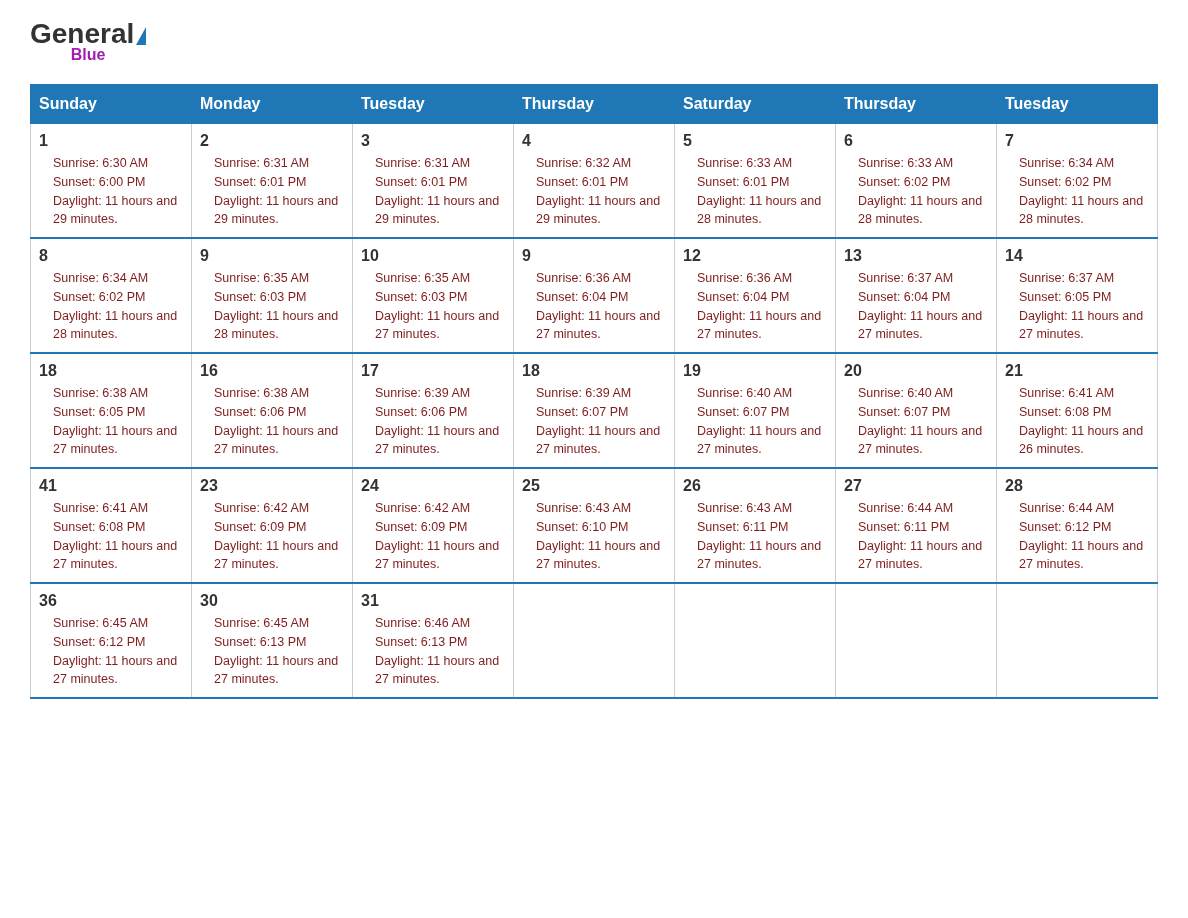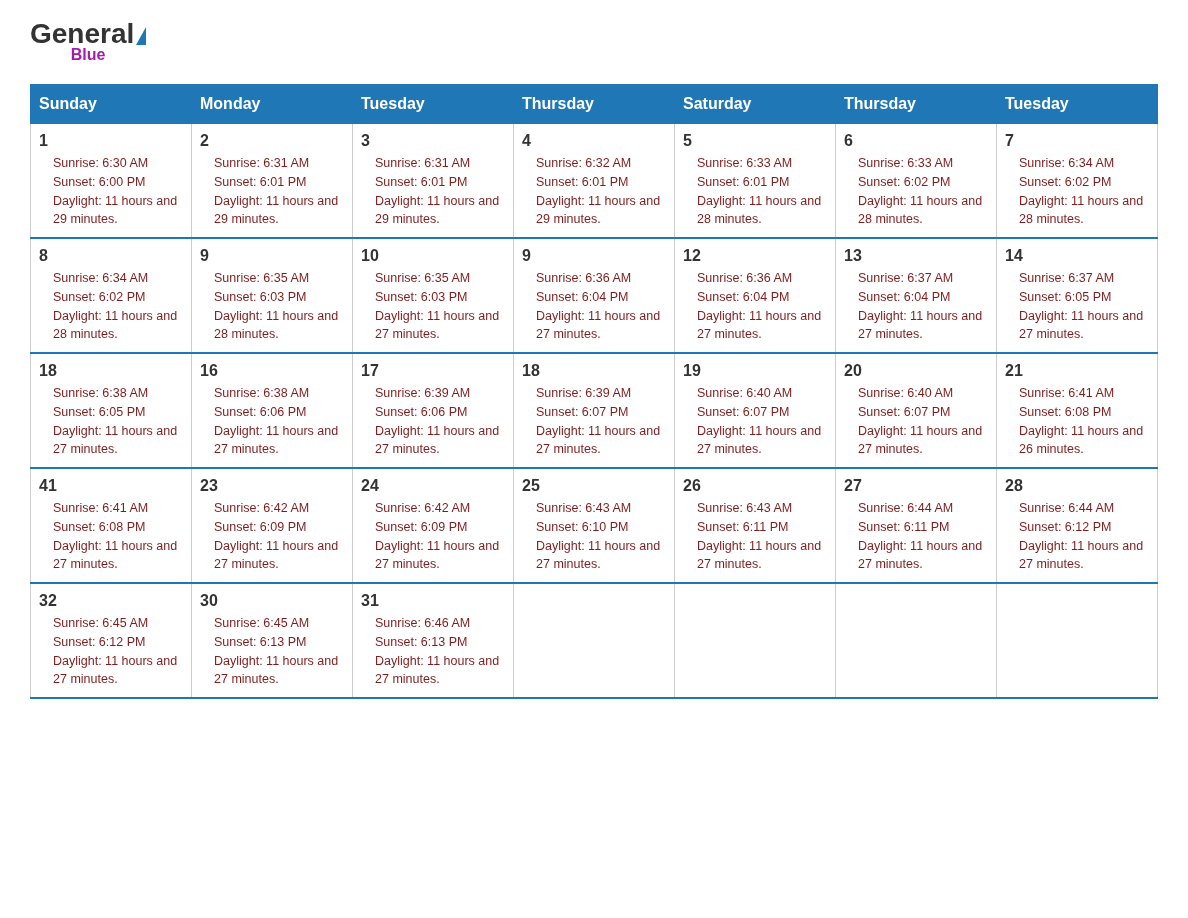--- a/index.html
+++ b/index.html
@@ -354,21 +354,21 @@
           <div class="day-num">28</div>
           <div class="day-info">
             Sunrise: 6:44 AM<br>
             Sunset: 6:12 PM<br>
             Daylight: 11 hours and 27 minutes.
           </div>
         </td>
       </tr>
       <tr>
         <td>
-          <div class="day-num">32</div>
+          <div class="day-num">36</div>
           <div class="day-info">
             Sunrise: 6:45 AM<br>
             Sunset: 6:12 PM<br>
             Daylight: 11 hours and 27 minutes.
           </div>
         </td>
         <td>
           <div class="day-num">30</div>
           <div class="day-info">
             Sunrise: 6:45 AM<br>

